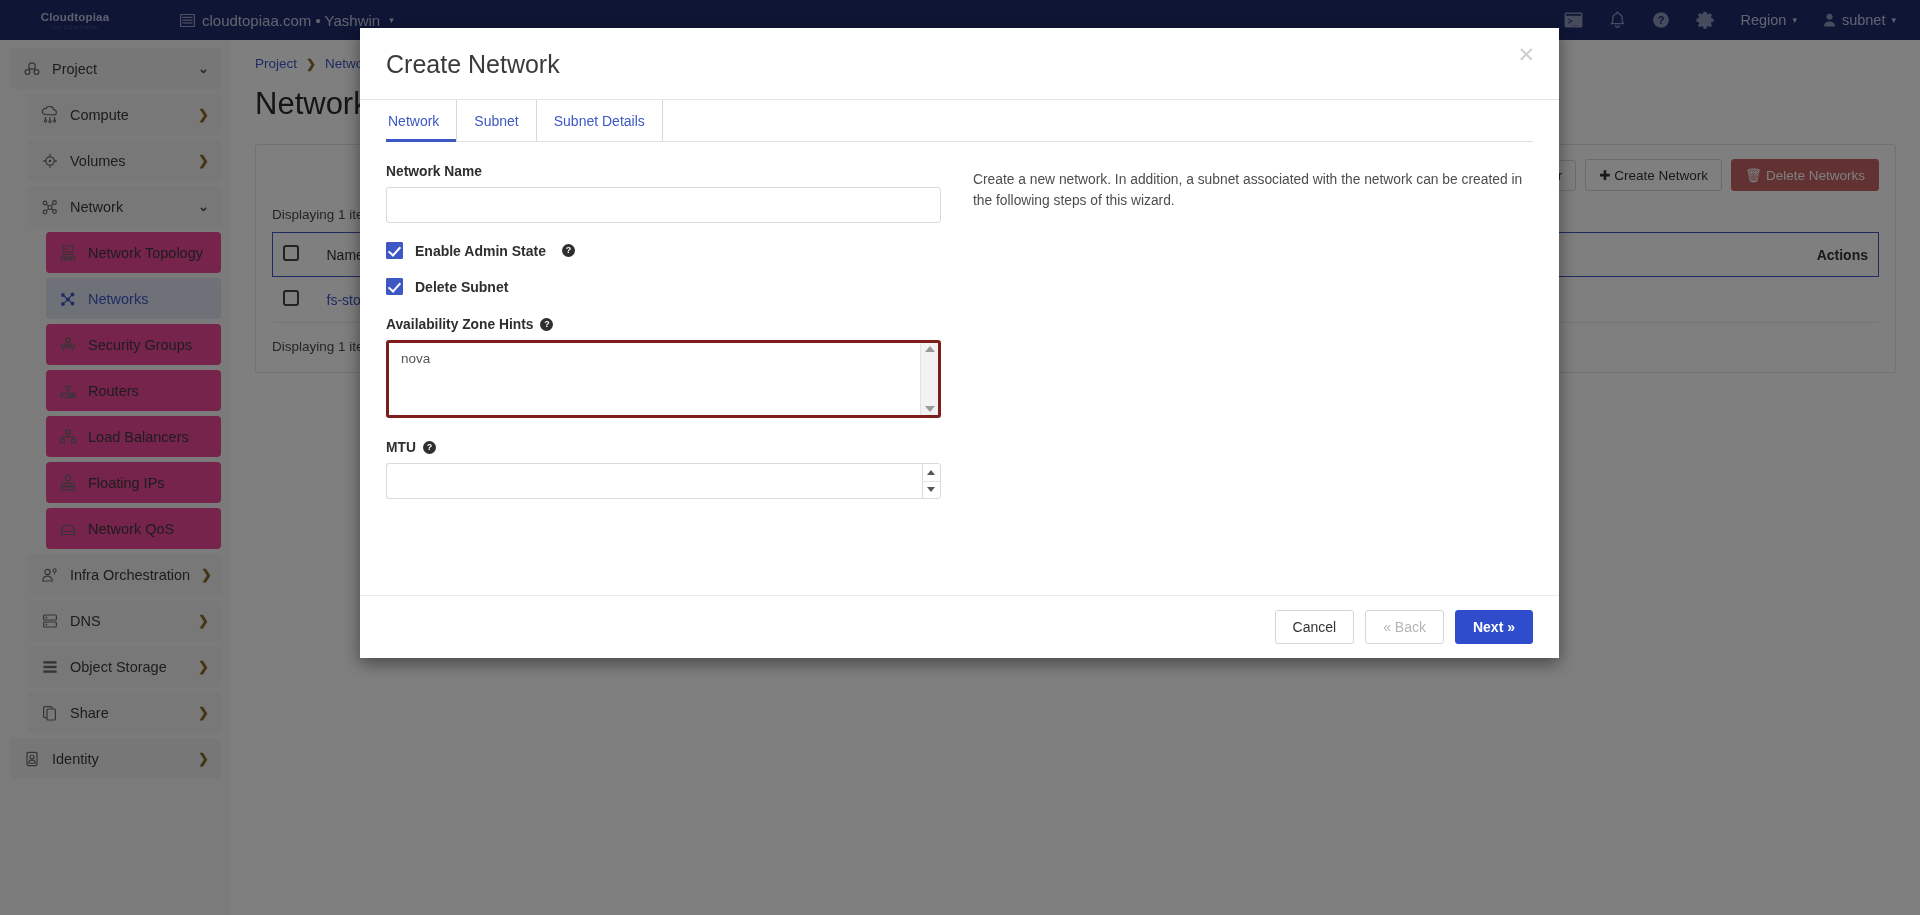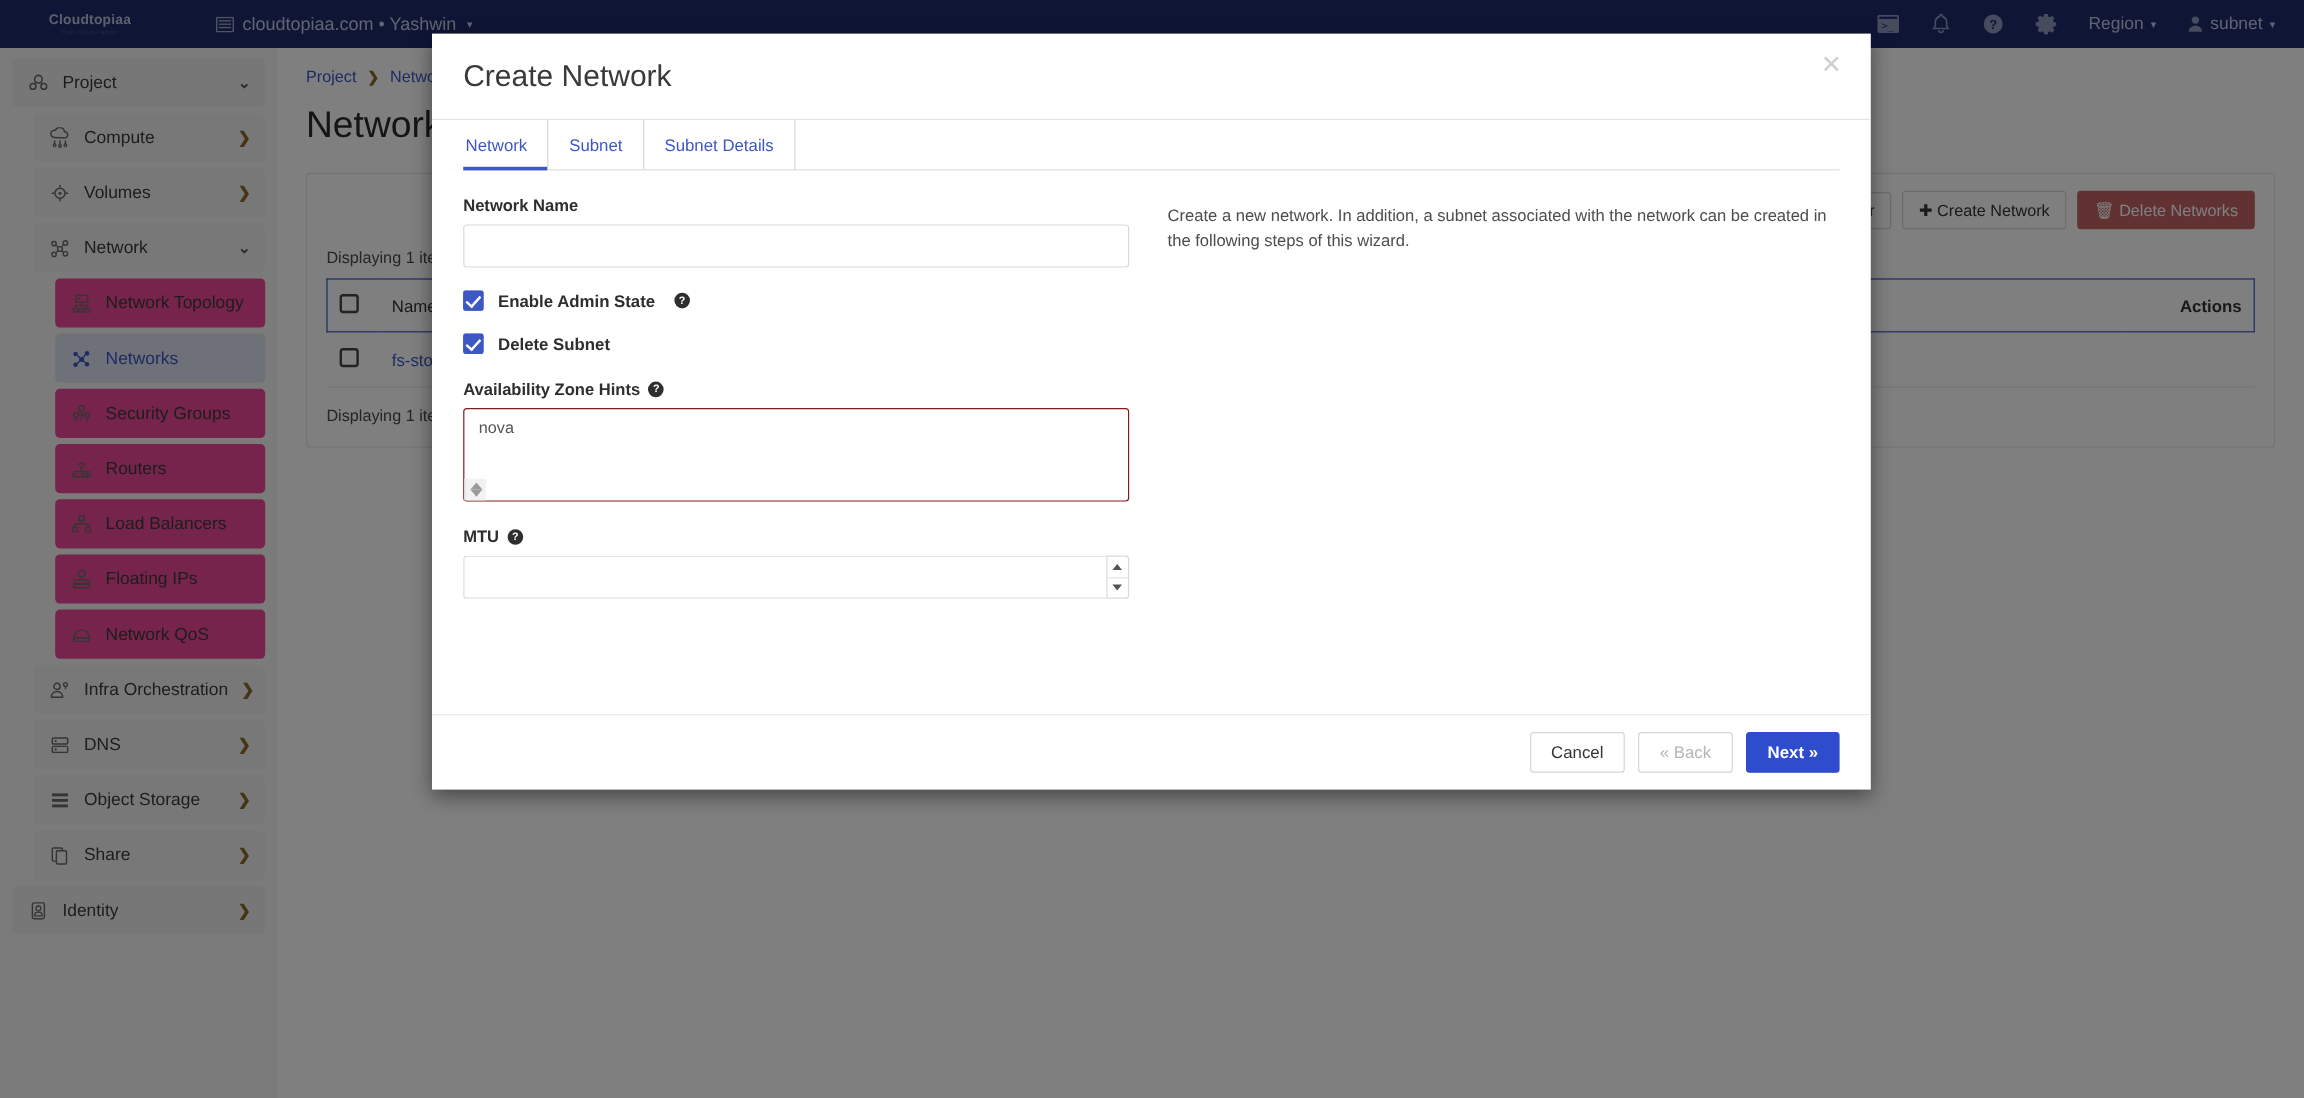--- a/index.html
+++ b/index.html
@@ -173,22 +173,22 @@
   .chk::after {
     content: ""; position: absolute; left: 5px; top: 1.5px;
     width: 5px; height: 10px; border: solid #fff; border-width: 0 2.4px 2.4px 0;
     transform: rotate(42deg);
   }
   .chk-label { font-size: 14px; color: #2e2e2e; font-weight: bold; }
   .chk-row .qmark { margin-left: 4px; }
 
   .field-block { margin-top: 22px; }
   .listbox {
-    width: 100%; height: 78px; border: 1px solid #7f1d1d; border-radius: 3px;
-    position: relative; background: #fff; display: flex; flex-direction: column;
+    width: 100%; height: 78px; border: 3px solid #7f1d1d; border-radius: 3px;
+    position: relative; background: #fff; display: flex;
   }
   .listbox-items { flex: 1; padding: 8px 12px; font-size: 13.5px; color: #555; }
   .lb-scroll {
     width: 18px; background: #f2f2f2; border-left: 1px solid #e2e2e2;
     display: flex; flex-direction: column; justify-content: space-between;
     align-items: center; padding: 3px 0;
   }
   .arrow-up { width:0;height:0;border-left:5px solid transparent;border-right:5px solid transparent;border-bottom:6px solid #9a9a9a;}
   .arrow-dn { width:0;height:0;border-left:5px solid transparent;border-right:5px solid transparent;border-top:6px solid #9a9a9a;}
 

